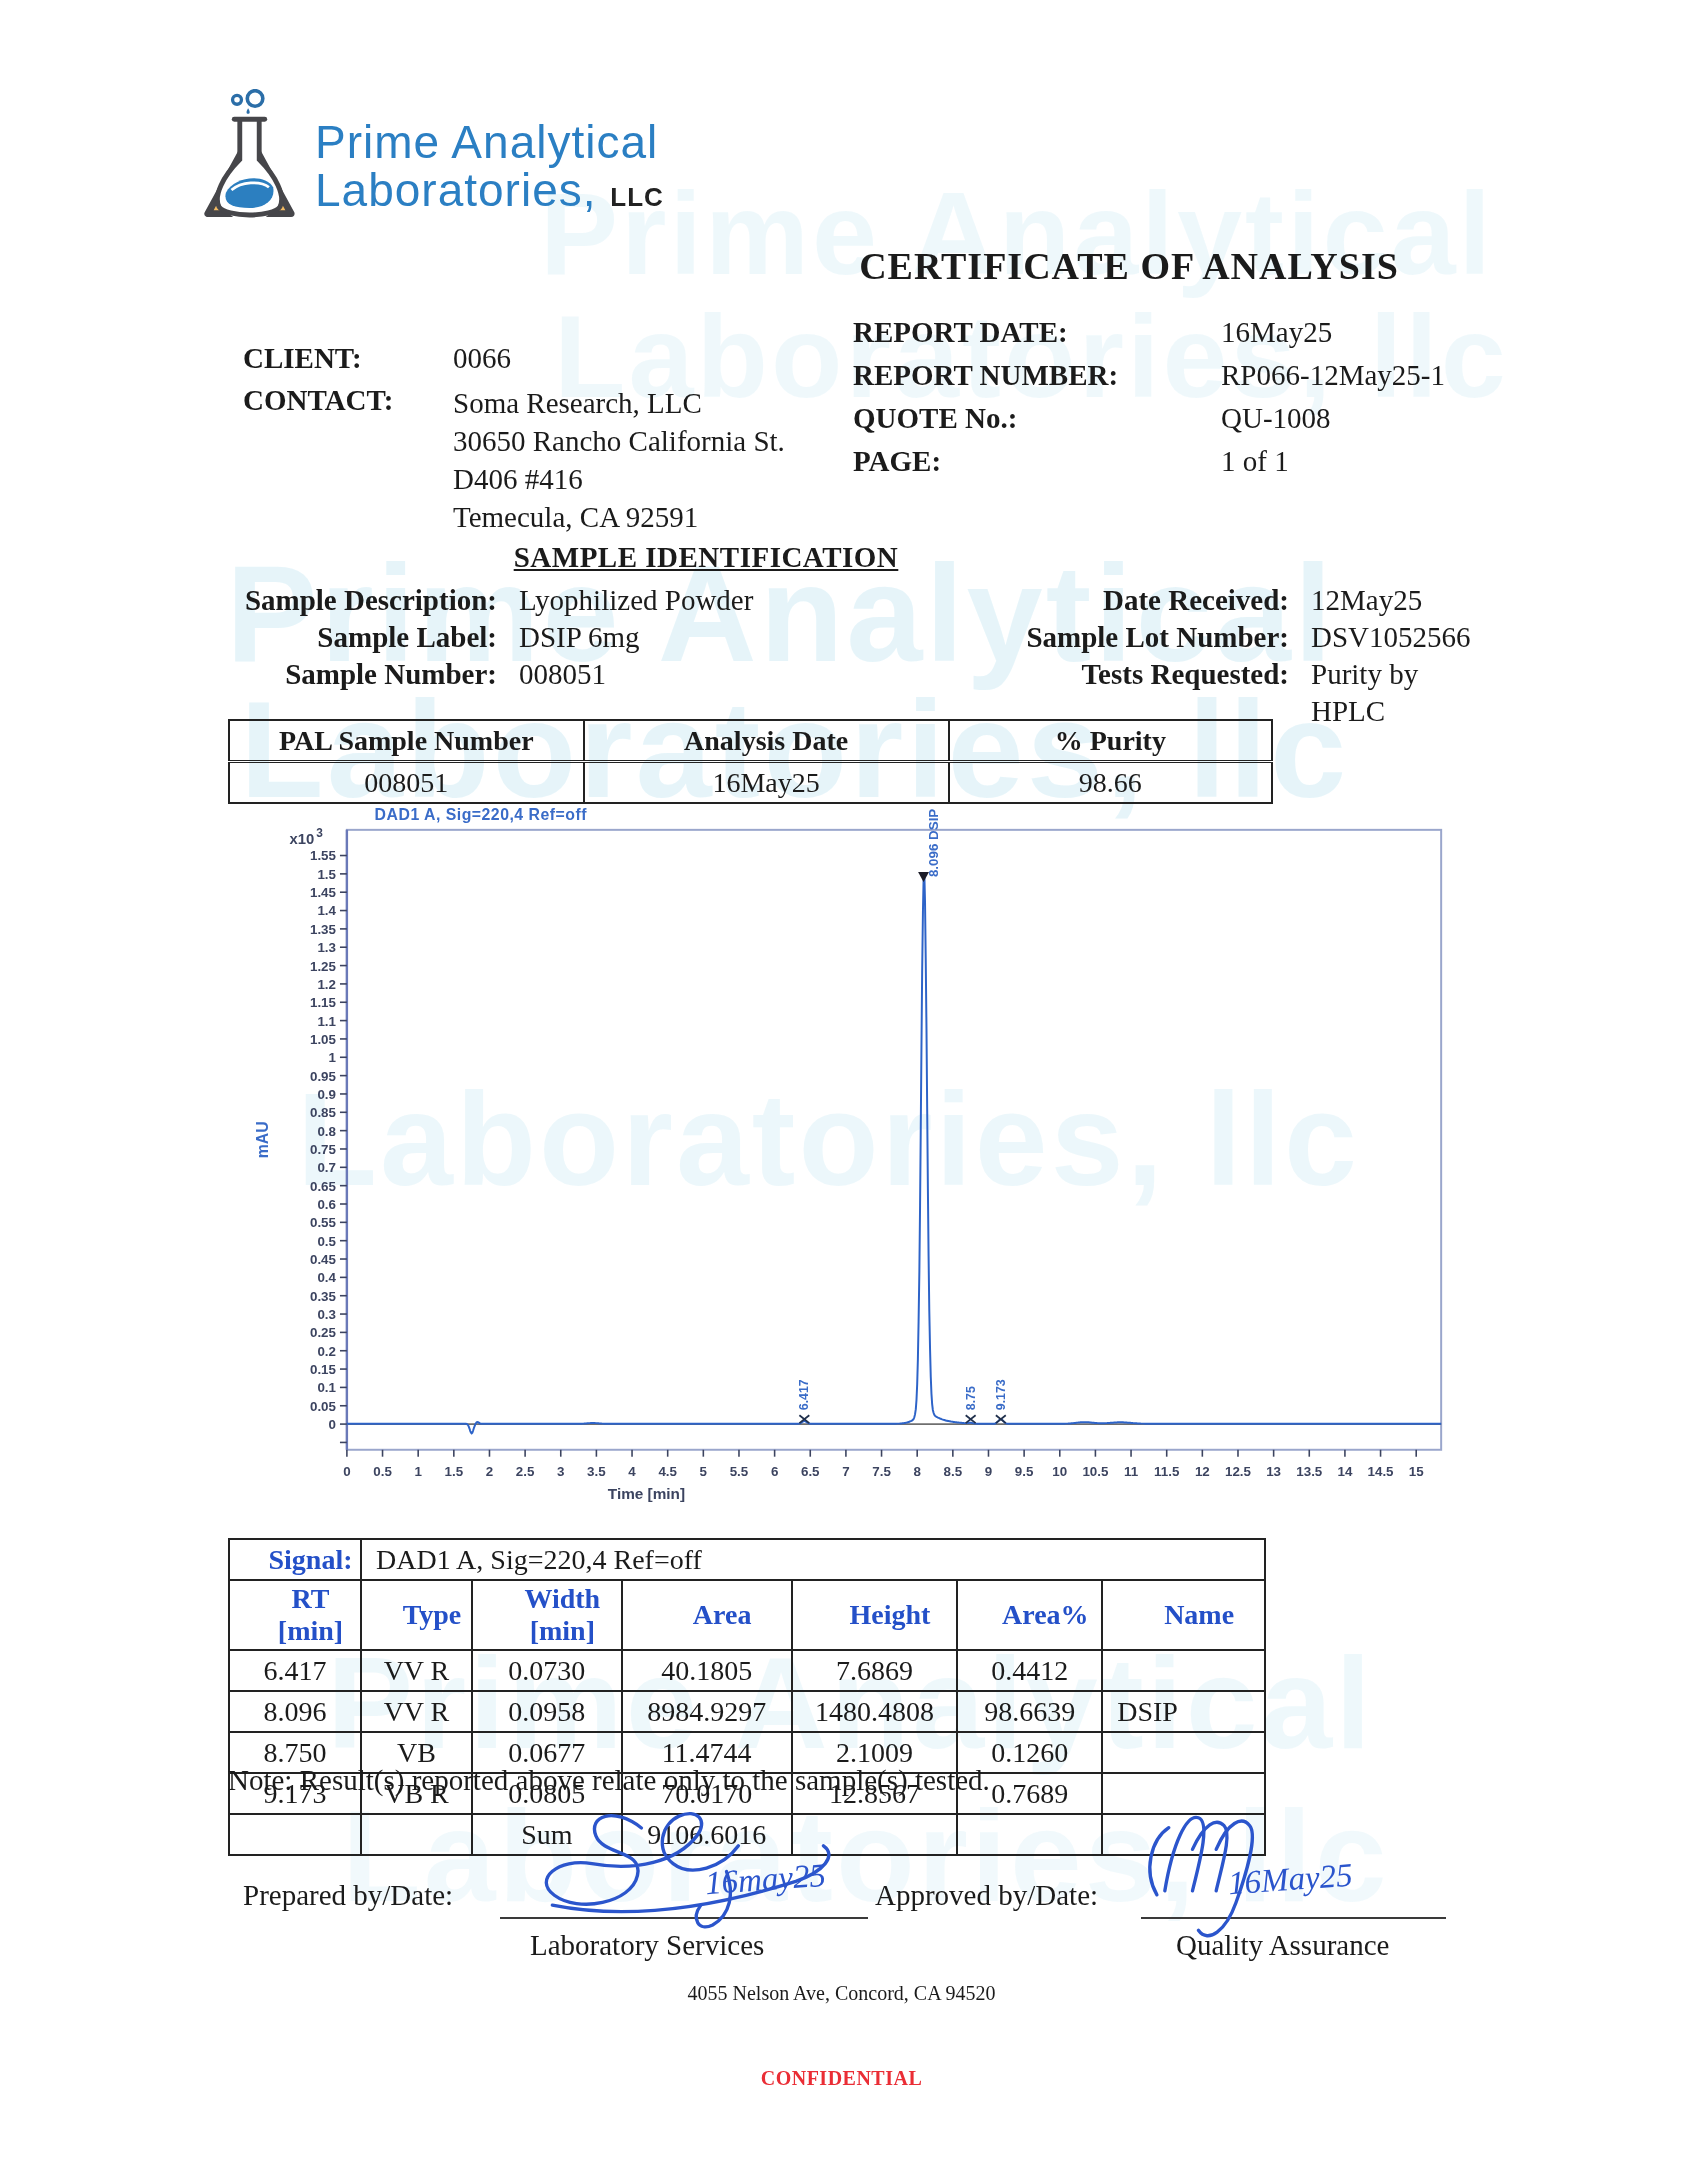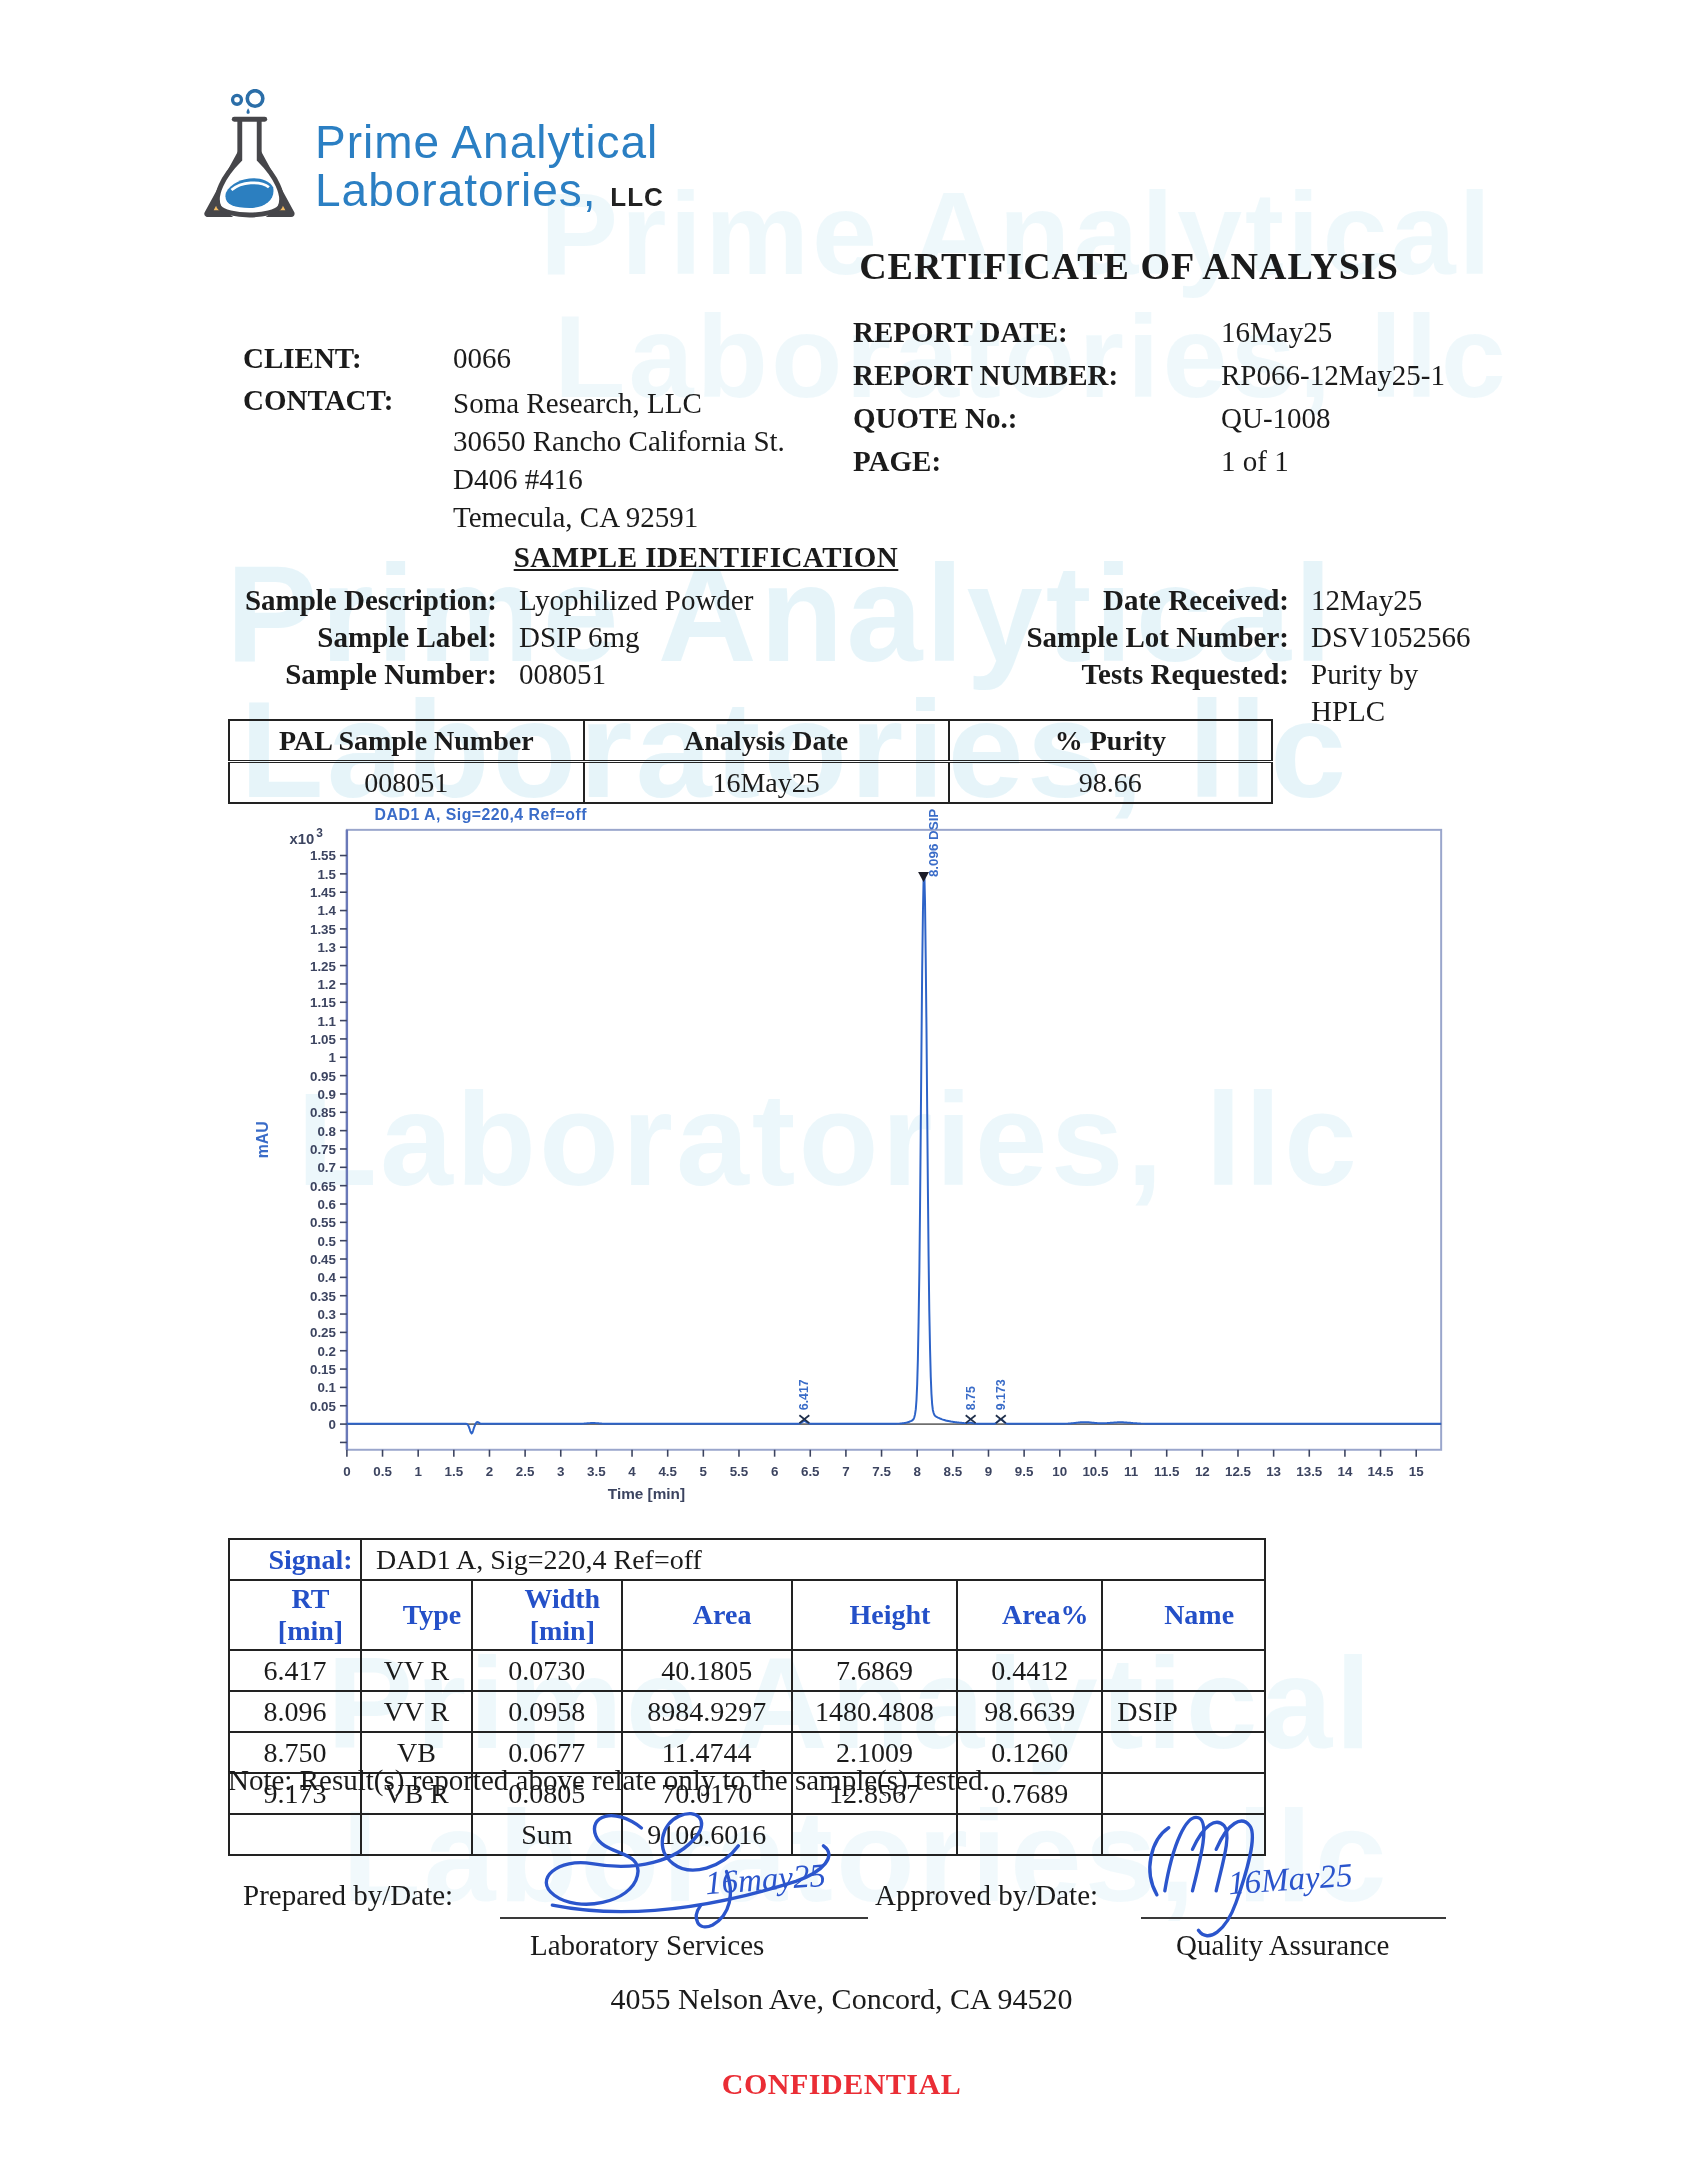--- a/index.html
+++ b/index.html
@@ -48,21 +48,21 @@
   
   .note{position:absolute;left:228px;top:1764px;font-size:29px;z-index:2;}
   
   .sig-label{position:absolute;font-size:29px;z-index:2;}
   .sig-line{position:absolute;border-bottom:2px solid #3a3a3a;z-index:2;}
   .sig-svg{position:absolute;z-index:3;}
   .hand{position:absolute;font-family:"Liberation Serif",serif;font-style:italic;font-size:33px;
         color:#2b55cc;transform:rotate(-4deg);z-index:3;white-space:nowrap;}
   .sig-role{position:absolute;font-size:29px;z-index:2;}
   
-  .footer-line{position:absolute;left:0;width:1683px;text-align:center;font-size:30px;z-index:2;}
+  .footer-line{position:absolute;left:0;width:1683px;text-align:center;font-size:20px;z-index:2;}
   .confidential{color:#ea2d35;font-weight:700;letter-spacing:0.5px;}
 </style>
 </head>
 <body>
 
 <div class="page">
 
   <div class="wm" style="left:540px;top:166px;font-size:117px;opacity:0.13;">Prime Analytical</div>
   <div class="wm" style="left:554px;top:289px;font-size:117px;opacity:0.12;">Laboratories, llc</div>
   <div class="wm" style="left:226px;top:535px;font-size:137px;opacity:0.20;">Prime Analytical</div>

